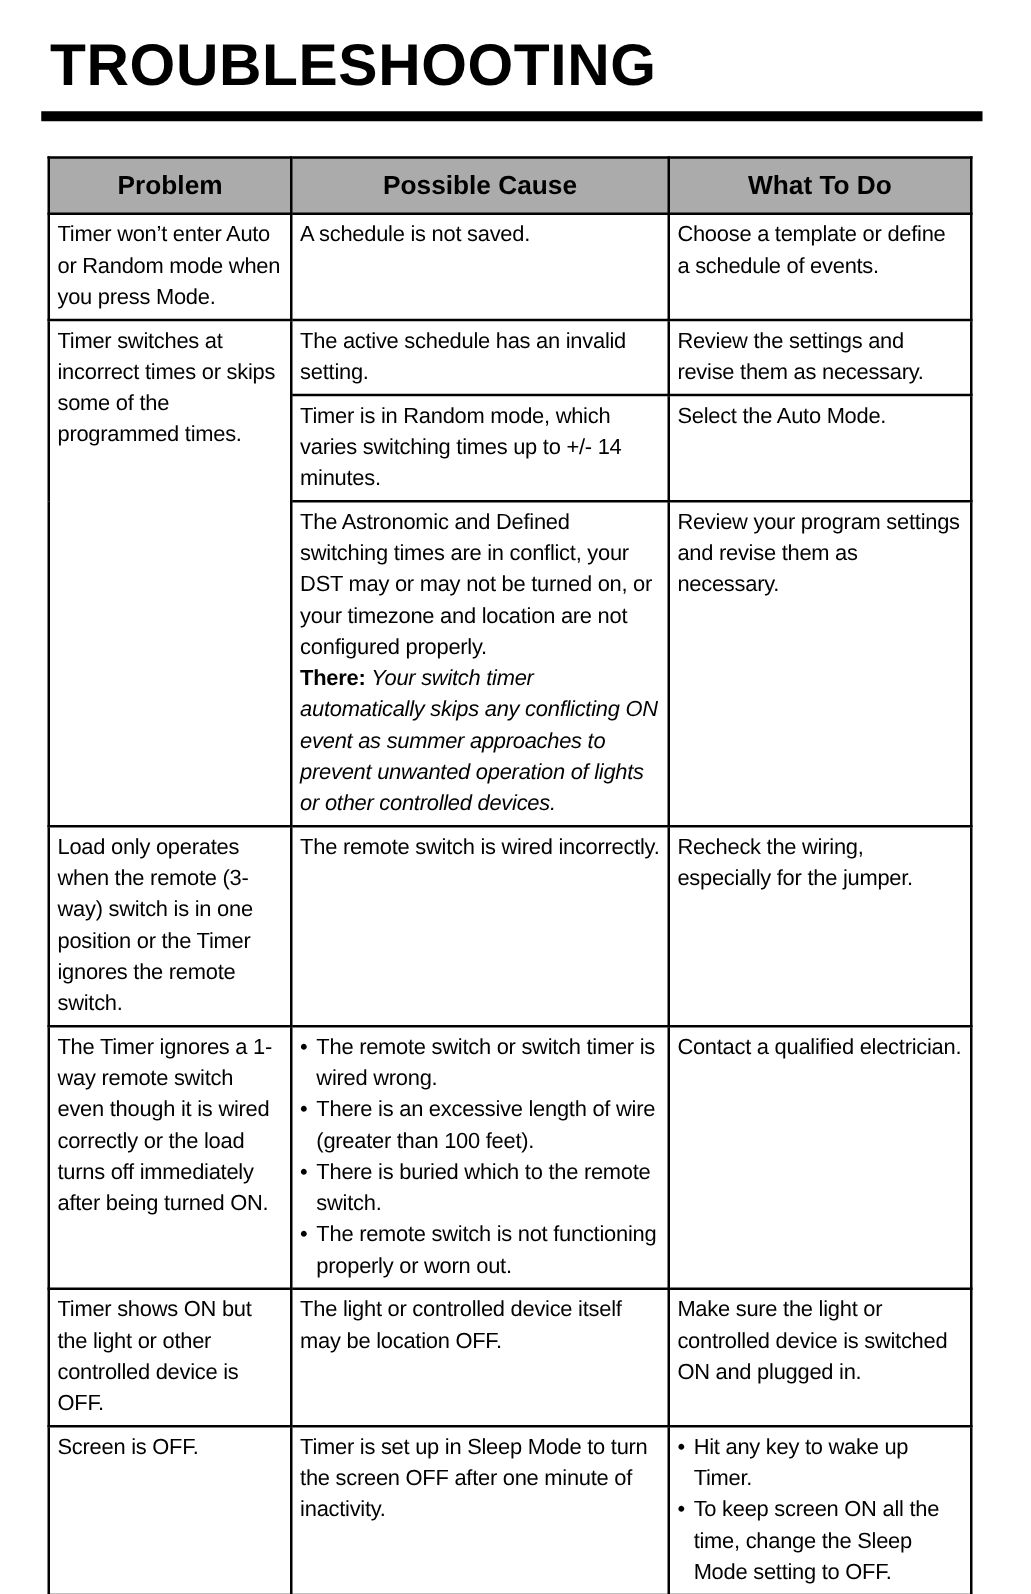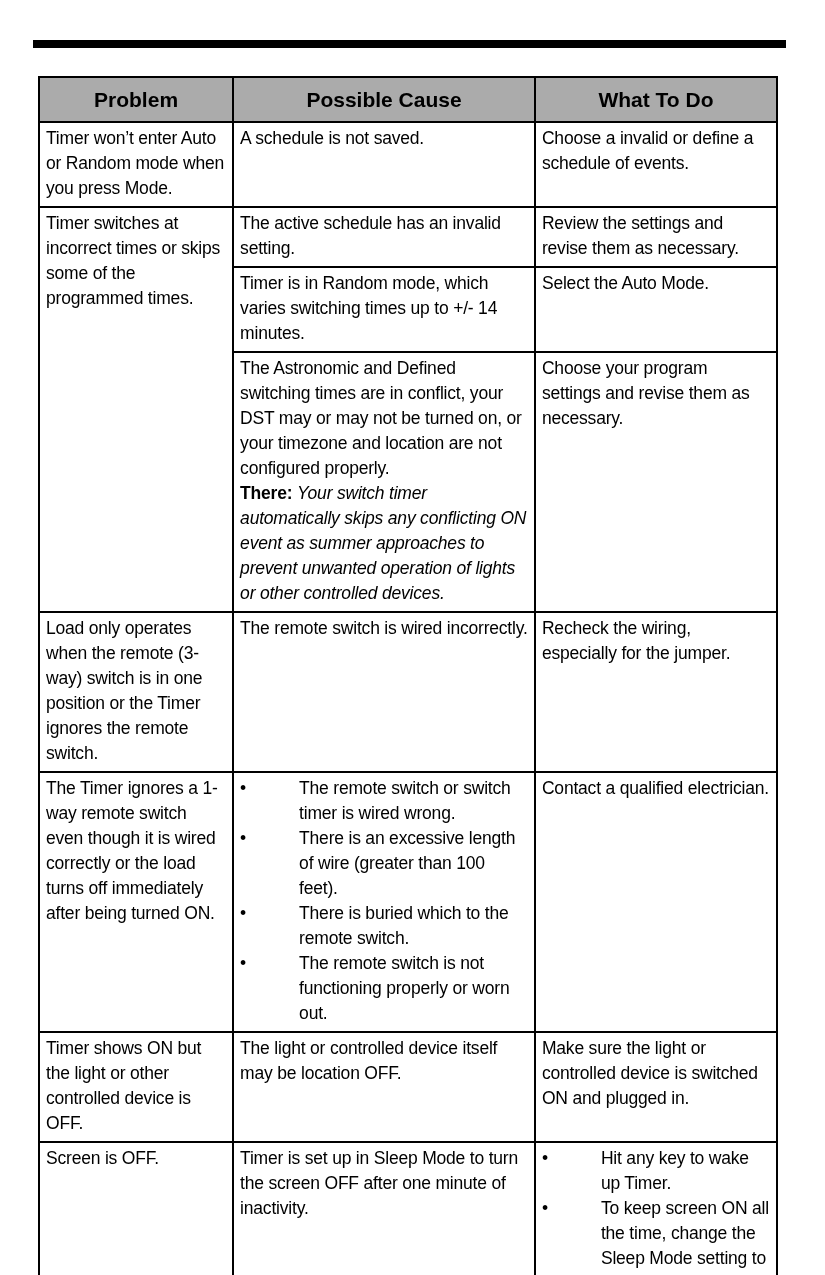--- a/index.html
+++ b/index.html
@@ -63,68 +63,69 @@
   .note-label { font-weight: bold; font-style: normal; }
   .note-text  { font-style: italic; text-align: center; }
   .bullet-item {
     display: flex;
     align-items: flex-start;
   }
   .bullet-dot {
     width: 13px;
     flex: 0 0 13px;
   }
-  .bullet-text { flex: 1; margin-left: 46px; }
+  .bullet-text { flex: 1; }
 </style>
 </head>
 <body>
 
 <div class="page">
 
+  <h1 class="doc-title">TROUBLESHOOTING</h1>
   <div class="title-rule"></div>
 
   <table class="ts-table">
     <colgroup>
       <col class="col-problem">
       <col class="col-cause">
       <col class="col-todo">
     </colgroup>
     <thead>
       <tr>
         <th>Problem</th>
         <th>Possible Cause</th>
         <th>What To Do</th>
       </tr>
     </thead>
     <tbody>
 
       <tr>
         <td>Timer won’t enter Auto or Random mode when you press Mode.</td>
         <td>A schedule is not saved.</td>
-        <td>Choose a invalid or define a schedule of events.</td>
+        <td>Choose a template or define a schedule of events.</td>
       </tr>
 
       <tr>
         <td rowspan="3">Timer switches at incorrect times or skips some of the programmed times.</td>
         <td>The active schedule has an invalid setting.</td>
         <td>Review the settings and revise them as necessary.</td>
       </tr>
       <tr>
         <td>Timer is in Random mode, which varies switching times up to +/- 14 minutes.</td>
         <td>Select the Auto Mode.</td>
       </tr>
       <tr>
         <td>
           <span>The Astronomic and Defined switching times are in conflict, your DST may or may not be turned on, or your timezone and location are not configured properly.</span>
           <div class="note-block">
             <span class="note-label">There:</span>
             <span class="note-text">Your switch timer automatically skips any conflicting ON event as summer approaches to prevent unwanted operation of lights or other controlled devices.</span>
           </div>
         </td>
-        <td>Choose your program settings and revise them as necessary.</td>
+        <td>Review your program settings and revise them as necessary.</td>
       </tr>
 
       <tr>
         <td>Load only operates when the remote (3-way) switch is in one position or the Timer ignores the remote switch.</td>
         <td>The remote switch is wired incorrectly.</td>
         <td>Recheck the wiring, especially for the jumper.</td>
       </tr>
 
       <tr>
         <td>The Timer ignores a 1-way remote switch even though it is wired correctly or the load turns off immediately after being turned ON.</td>

